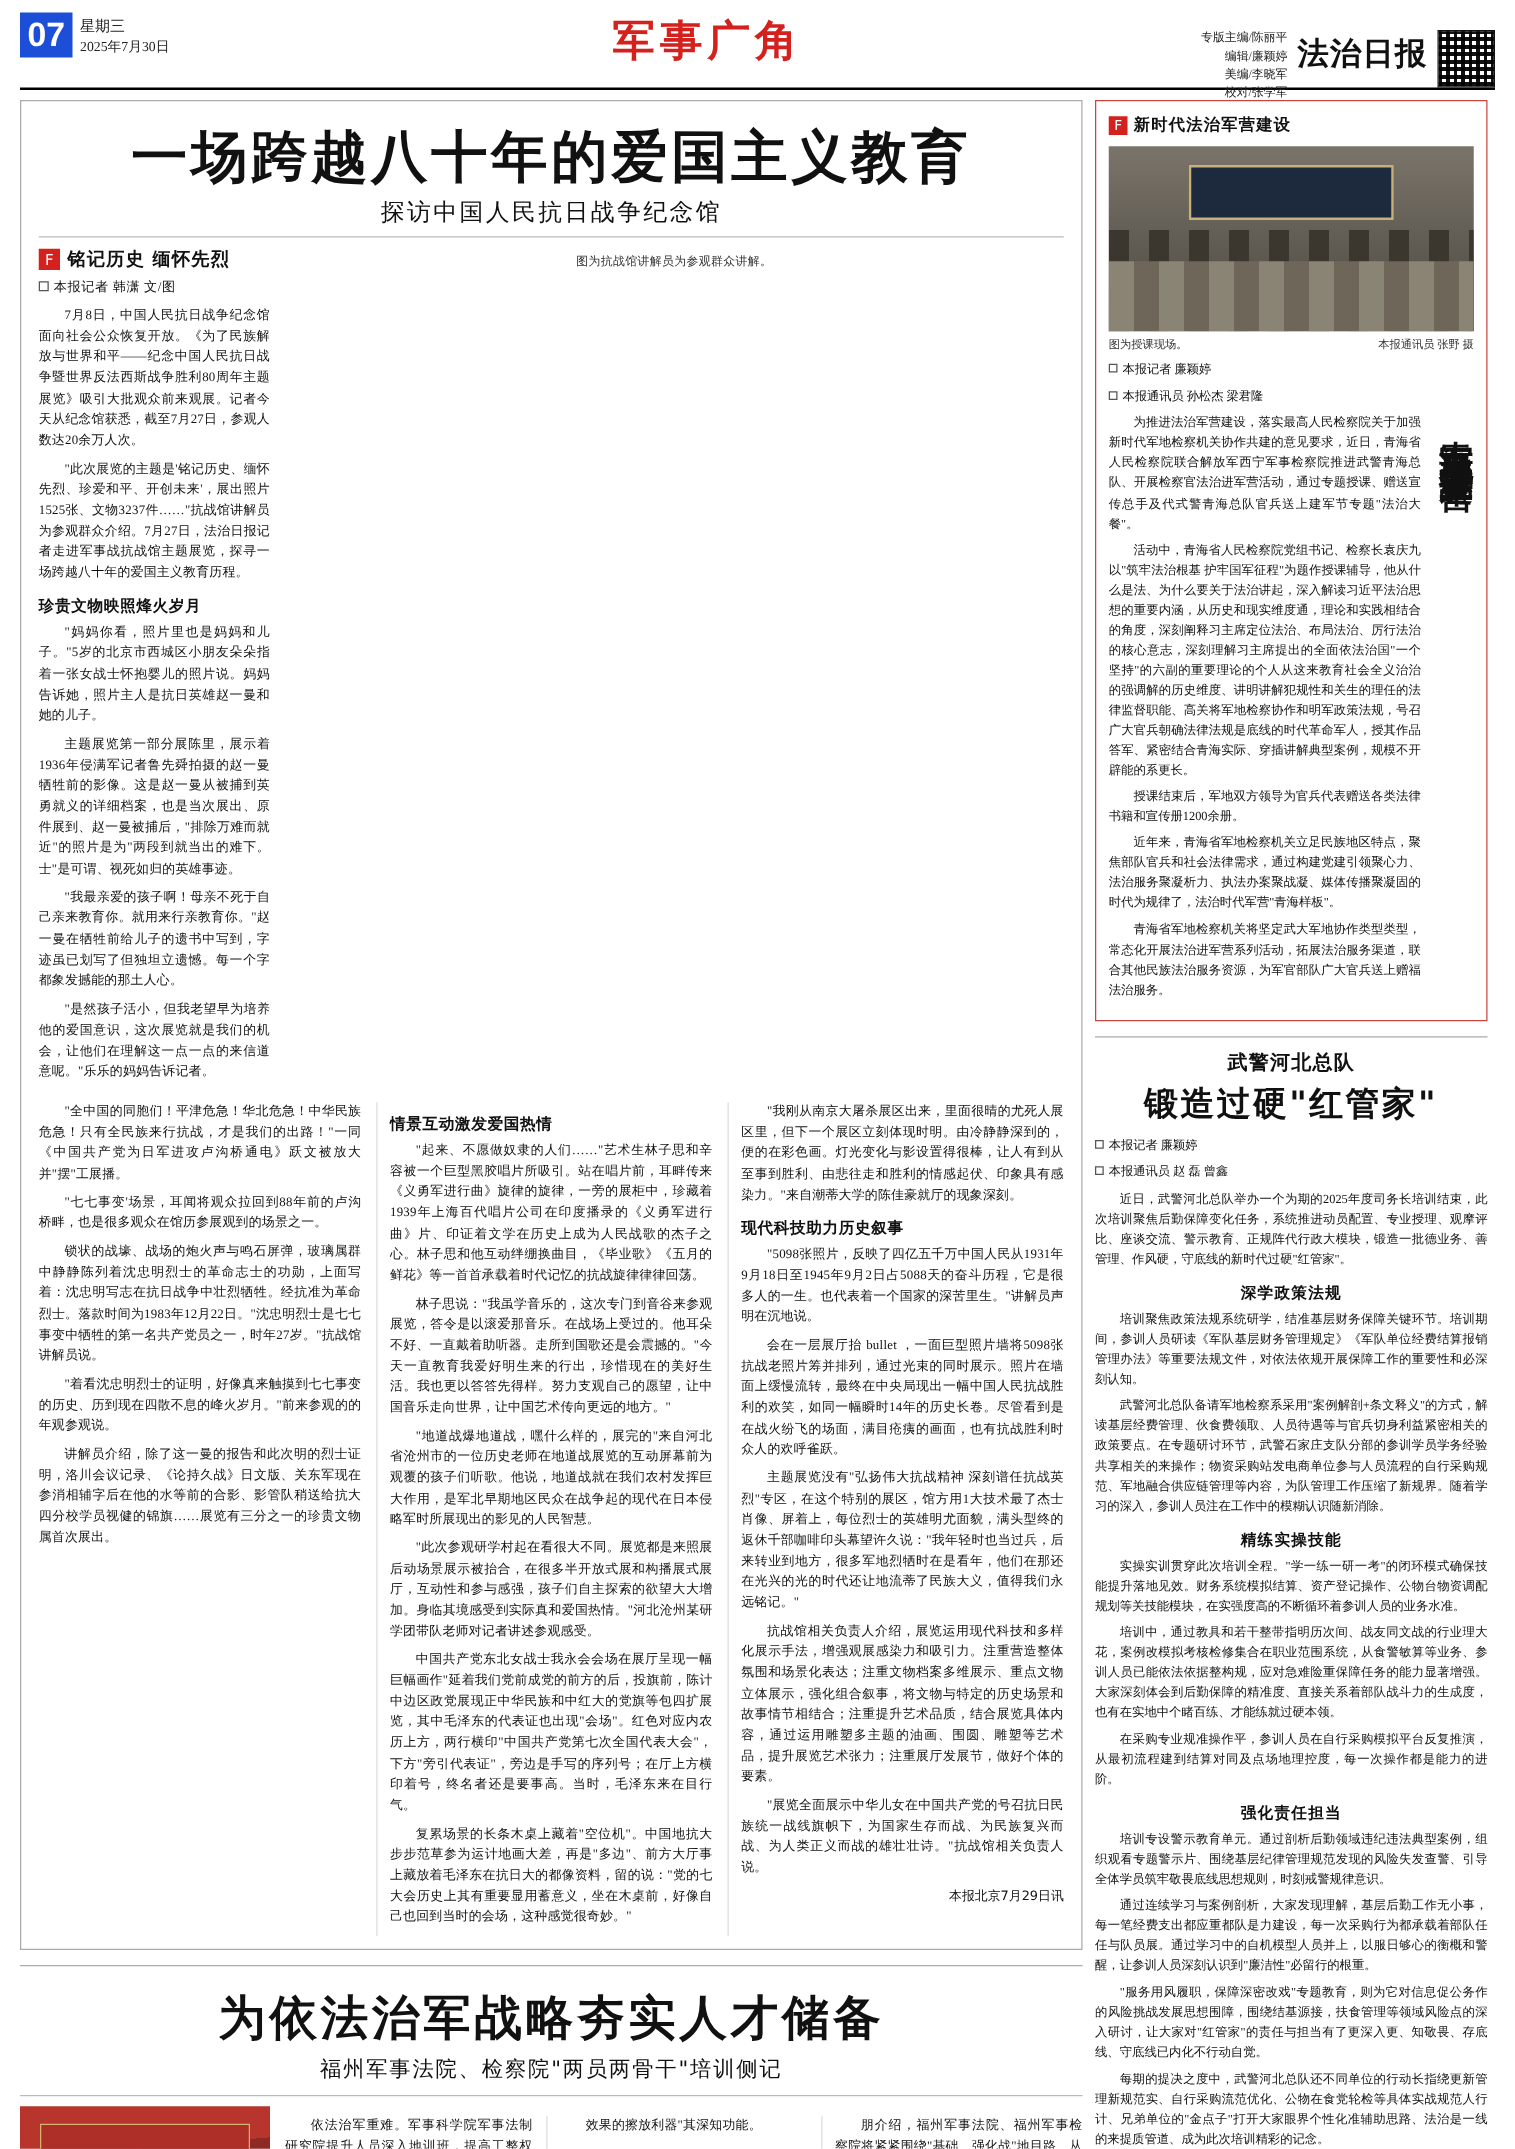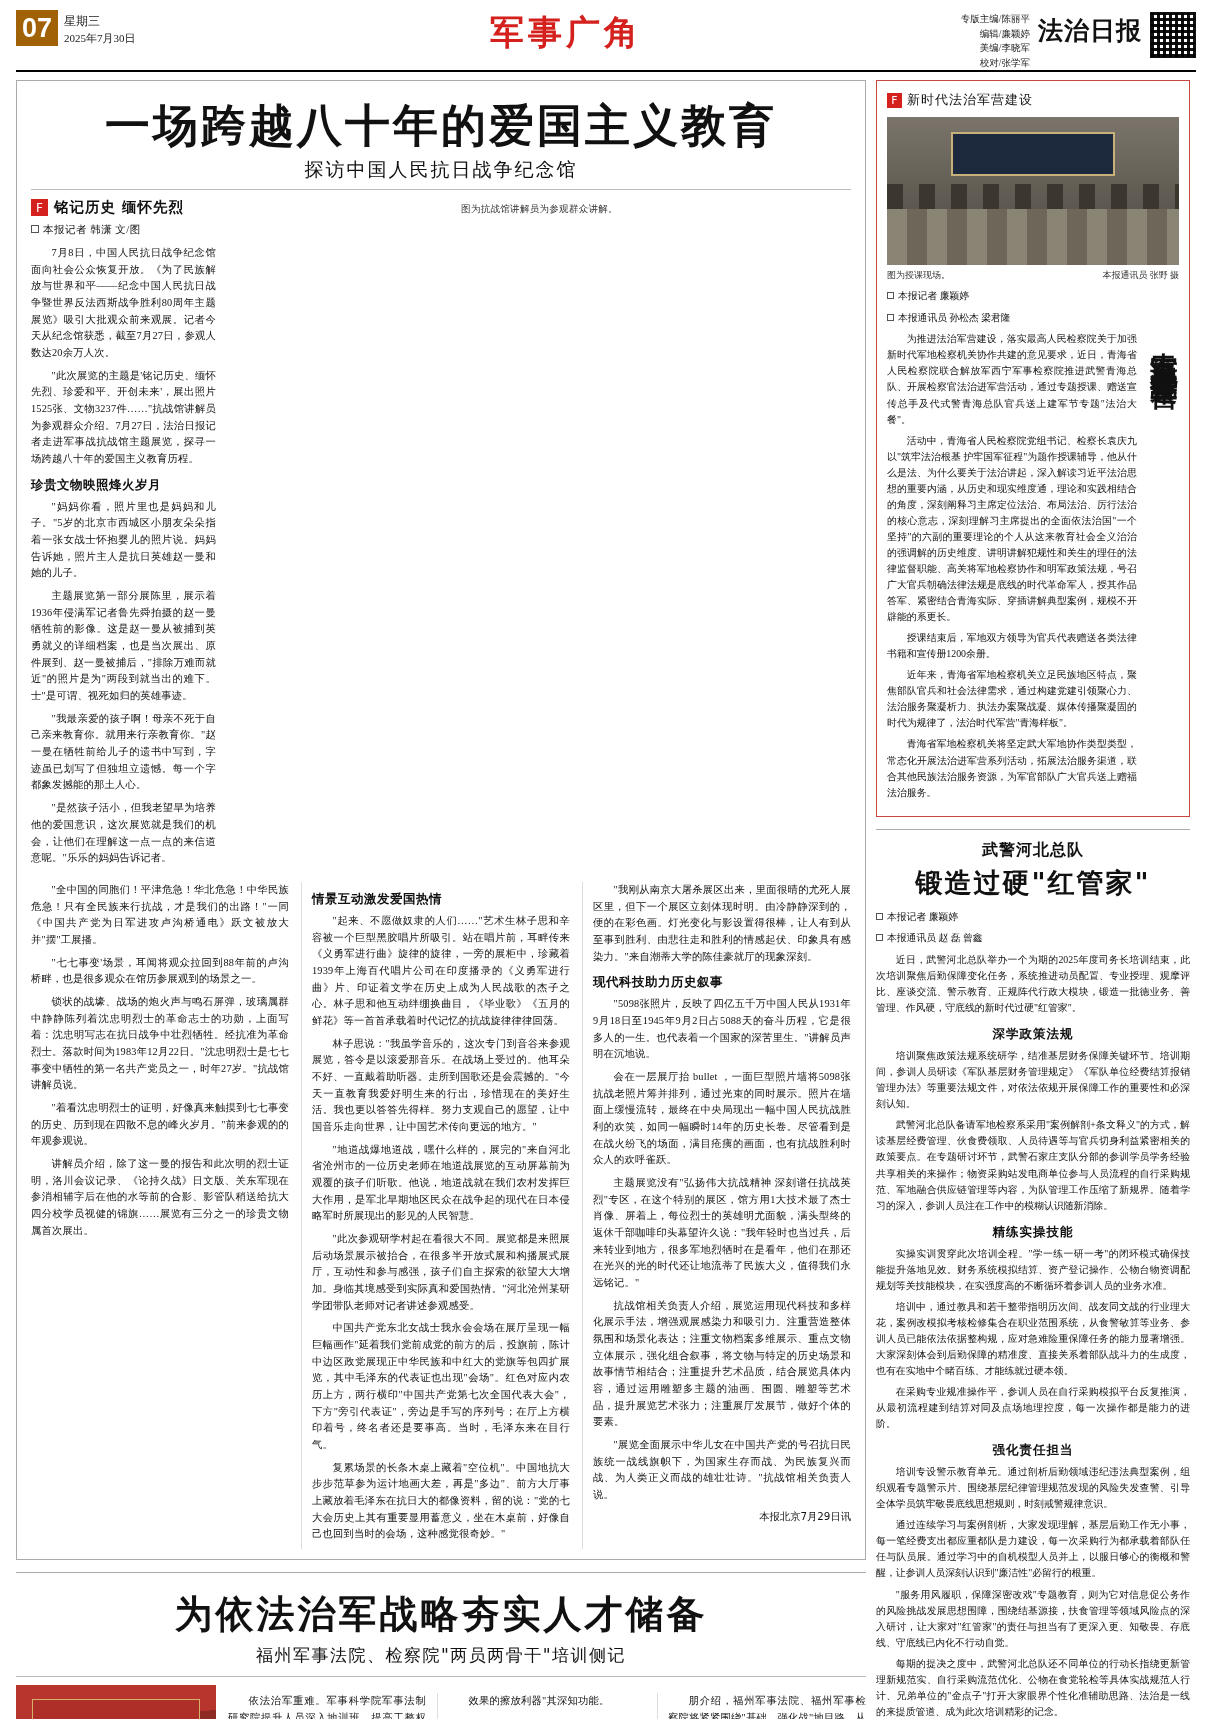--- a/index.html
+++ b/index.html
@@ -11,32 +11,32 @@
     color:#111;
     position:relative;
     overflow:hidden;
   }
   .page { width:1212px; height:1719px; padding:10px 16px 8px 16px; position:relative; }
 
   
   .masthead { display:flex; align-items:flex-start; height:62px; border-bottom:2px solid #000; padding-bottom:4px; }
   .mh-left { display:flex; align-items:flex-start; gap:6px; width:220px; }
   .pagenum {
-    width:42px; height:36px; background:#a16207; color:#fff;
+    width:42px; height:36px; background:#1d4ed8; color:#fff;
     font-family:"Liberation Sans", sans-serif; font-weight:bold; font-size:27px;
     display:flex; align-items:center; justify-content:center; line-height:1;
   }
   .mh-date { font-size:11px; line-height:1.5; padding-top:2px; color:#222; }
   .mh-date .wd { font-size:12px; }
   .mh-center { flex:1; display:flex; align-items:center; justify-content:center; }
   .mh-title {
     font-family:Liberation Sans, sans-serif; font-weight:bold;
     color:#d4211d; font-size:34px; letter-spacing:4px;
   }
-  .mh-right { width:300px; display:flex; align-items:flex-start; justify-content:flex-end; gap:8px; }
+  .mh-right { width:300px; display:flex; align-items:flex-start; justify-content:flex-end; gap:8px;margin-top:12px; }
   .credits { font-size:9.5px; line-height:1.55; text-align:right; color:#222; padding-top:2px; }
   .paper-logo {
     font-family:"DejaVu Sans", sans-serif; font-weight:bold; font-size:25px;
     letter-spacing:1px; color:#111; padding-top:4px; white-space:nowrap;
   }
   .qr { width:46px; height:46px; background:
       repeating-linear-gradient(0deg,#111 0 3px,#fff 3px 6px),
       repeating-linear-gradient(90deg,#111 0 3px,transparent 3px 6px);
     background-blend-mode:multiply; margin-top:2px; border:1px solid #111;
   }
@@ -108,21 +108,21 @@
 
   .a2-grid { display:flex; gap:12px; }
   .a2-left { width:200px; }
   .photo.p2 { height:175px; background:linear-gradient(175deg,#b8352e 0 22%, #8e2a24 22% 34%, #6d6a60 34% 100%); position:relative; overflow:hidden;}
   .photo.p2 .banner { position:absolute; top:8%; left:8%; right:8%; height:24%; background:#ad2f28; border:1px solid #d6b36a;}
 
   
   .rbox { border:1px solid #c8463f; padding:10px 10px 10px 10px; }
   .rtag { display:flex; align-items:center; gap:5px; margin-bottom:8px; }
   .rtag .tag-sq { width:15px; height:15px; font-size:11px; }
-  .rtag-text { font-family:"DejaVu Sans",sans-serif; font-weight:normal; font-size:13px; letter-spacing:1px;}
+  .rtag-text { font-family:"DejaVu Sans",sans-serif; font-weight:bold; font-size:13px; letter-spacing:1px;}
   .photo.p3 { height:148px; background:linear-gradient(180deg,#7a746a,#4b473f); position:relative; overflow:hidden;}
   .photo.p3 .scr { position:absolute; top:10%; left:22%; width:56%; height:30%; background:#1d2a3d; border:2px solid #c8b07a;}
   .photo.p3 .aud { position:absolute; bottom:0; left:0; right:0; height:55%;
       background:repeating-linear-gradient(90deg,#3b372f 0 16px,#56504402 16px 32px);}
   .photo.p3 .aud2 { position:absolute; bottom:0; left:0; right:0; height:38%;
       background:repeating-linear-gradient(90deg,#8a8475 0 20px,#6e6759 20px 40px);}
   .rcap { display:flex; justify-content:space-between; font-size:9px; margin-top:4px; color:#333;}
   .rbyline { font-size:9.8px; line-height:1.6; margin:6px 0 6px 0;}
   .rbyline .bx { display:inline-block; width:7px; height:7px; border:1px solid #555; margin-right:4px;}
 

